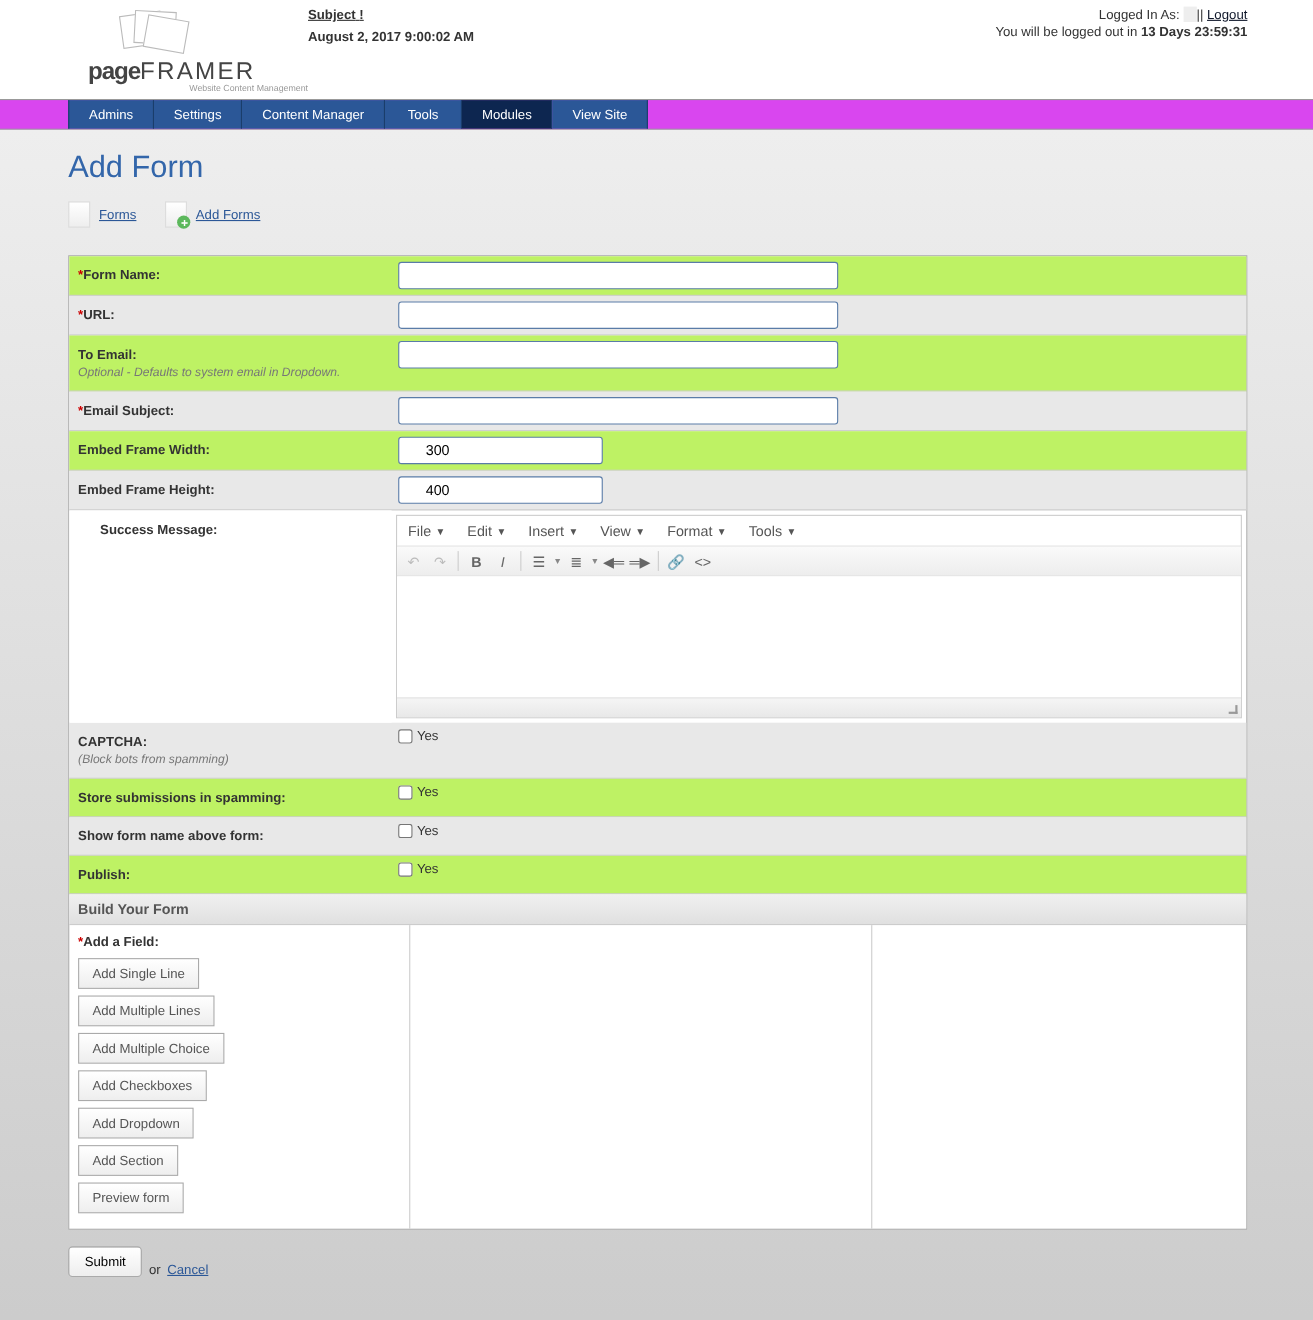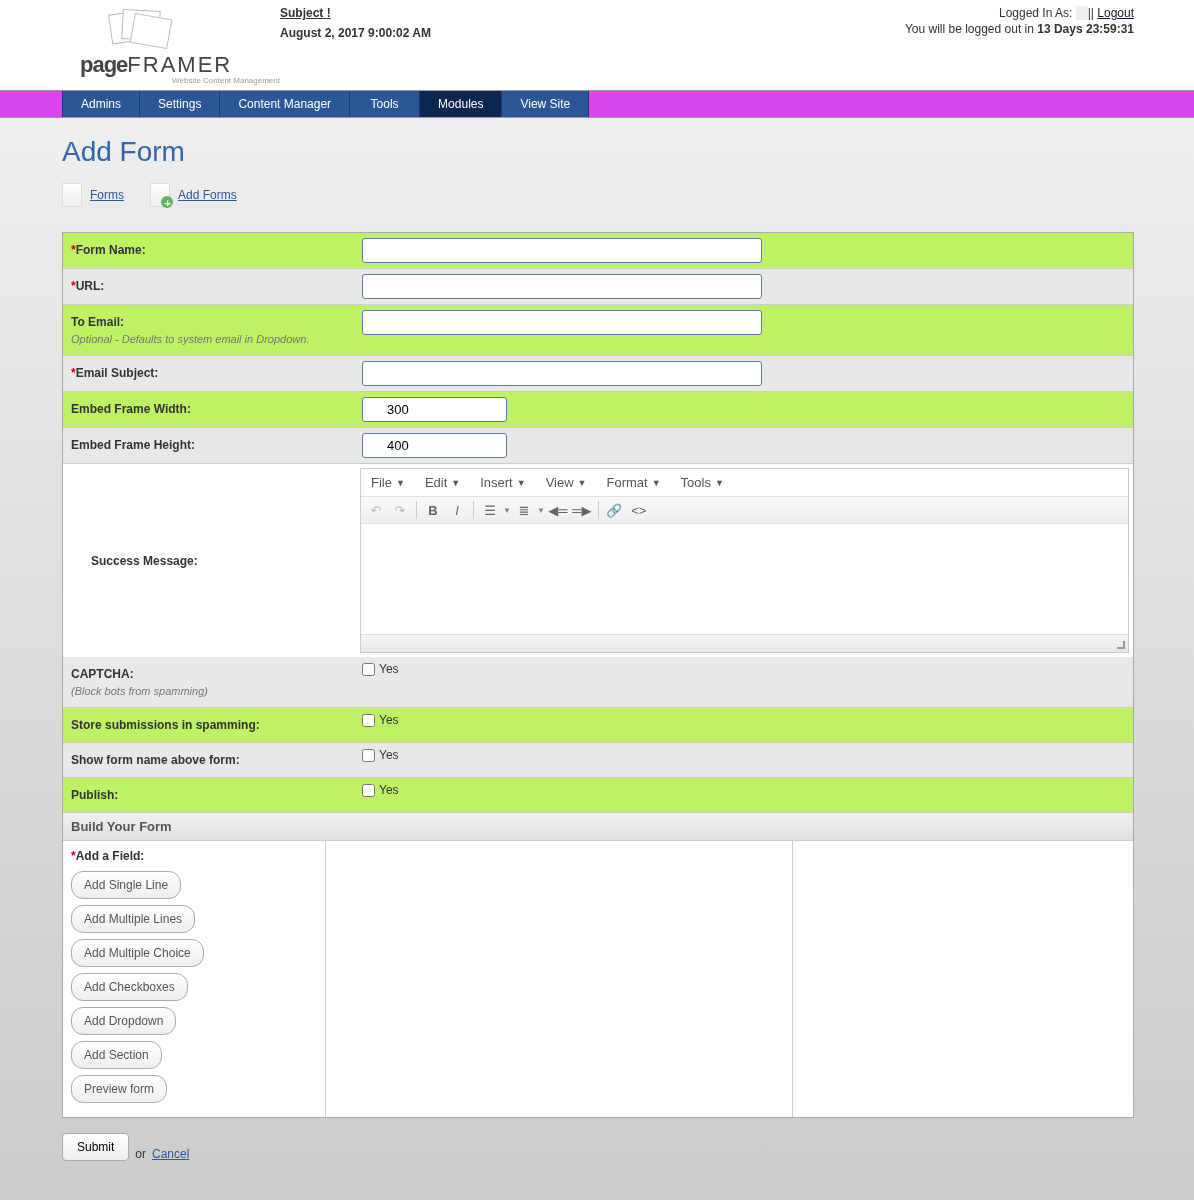--- a/index.html
+++ b/index.html
@@ -47,48 +47,48 @@
 
 .form-box { border: 1px solid #aaa; background: #fff; }
 .row { display: flex; border-bottom: 1px solid #ccc; }
 .row.alt { background: #e8e8e8; }
 .row.plain { background: #bef264; }
 .label-cell { width: 293px; padding: 10px 8px; font-size: 12px; font-weight: bold; }
 .label-cell .req { color: #c00; }
 .label-cell .hint { display: block; font-weight: normal; font-style: italic; color: #777; margin-top: 4px; font-size: 11px; }
 .input-cell { flex: 1; padding: 5px 6px; }
 .input-cell input[type=text] { width: 400px; padding: 4px 6px; border: 1px solid #5a7ca8; border-radius: 3px; font-size: 13px; }
-.input-cell input.small { width: 145px; padding-left: 24px; }
+.input-cell input.small { width: 186px; padding-left: 24px; }
 .input-cell .cb-wrap { display: flex; align-items: center; gap: 4px; }
 .input-cell input[type=checkbox] { width: 13px; height: 13px; }
 
 
 .editor-row { display: flex; }
-.editor-row .label-cell { display: flex; align-items: center; background: #fff; padding-left: 28px; }
+.editor-row .label-cell { display: flex; align-items: flex-start; background: #fff; padding-left: 28px; }
 .editor { flex: 1; padding: 4px; }
 .editor-box { border: 1px solid #ccc; background: #fff; }
 .editor-menu { display: flex; gap: 20px; padding: 6px 10px; border-bottom: 1px solid #ddd; font-size: 13px; color: #555; }
 .editor-menu .m { cursor: pointer; display: flex; align-items: center; gap: 4px; }
 .caret { font-size: 9px; }
 .editor-toolbar { display: flex; align-items: center; padding: 3px 4px; border-bottom: 1px solid #ddd; background: linear-gradient(#fafafa,#ededed); gap: 2px; }
 .tbtn { width: 22px; height: 20px; display: flex; align-items: center; justify-content: center; cursor: pointer; color: #666; border-radius: 2px; font-size: 13px; }
 .tbtn.dis { color: #bbb; }
 .tsep { width: 1px; height: 18px; background: #ccc; margin: 0 3px; }
 .editor-area { height: 110px; background: #fff; }
 .editor-status { height: 18px; background: linear-gradient(#f5f5f5,#e8e8e8); border-top: 1px solid #ddd; position: relative; }
 .resize { position: absolute; right: 2px; bottom: 2px; width: 10px; height: 10px; cursor: nwse-resize; }
 .resize::before { content: ''; position: absolute; right: 1px; bottom: 1px; border-right: 2px solid #999; border-bottom: 2px solid #999; width: 6px; height: 6px; }
 
 
 .section-head { background: linear-gradient(#f0f0f0,#e0e0e0); padding: 6px 8px; font-weight: bold; color: #555; font-size: 13px; border-bottom: 1px solid #ccc; }
 .build-row { display: flex; min-height: 260px; }
-.field-col { width: 263px; border-right: 1px solid #ccc; padding: 8px; }
+.field-col { width: 310px; border-right: 1px solid #ccc; padding: 8px; }
 .field-col .req { color: #c00; }
 .field-col .head { font-weight: bold; font-size: 12px; margin-bottom: 8px; }
-.field-btn { display: block; margin: 6px 0; padding: 6px 12px; border: 1px solid #aaa; border-radius: 12px; background: linear-gradient(#fff,#eee); color: #555; font-size: 12px; cursor: pointer; }
+.field-btn { display: block; margin: 6px 0; padding: 6px 12px; border: 1px solid #aaa; border-radius: 0; background: linear-gradient(#fff,#eee); color: #555; font-size: 12px; cursor: pointer; }
 .build-mid { flex: 1; border-right: 1px solid #ccc; }
 .build-right { width: 340px; }
 
 
 .footer { padding: 15px 0; display: flex; align-items: flex-end; gap: 6px; }
 .submit-btn { padding: 6px 14px; border: 1px solid #aaa; border-radius: 4px; background: linear-gradient(#fff,#eee); cursor: pointer; font-size: 12px; }
 .footer a { color: #2b5797; text-decoration: underline; }
 </style>
 </head>
 <body>

